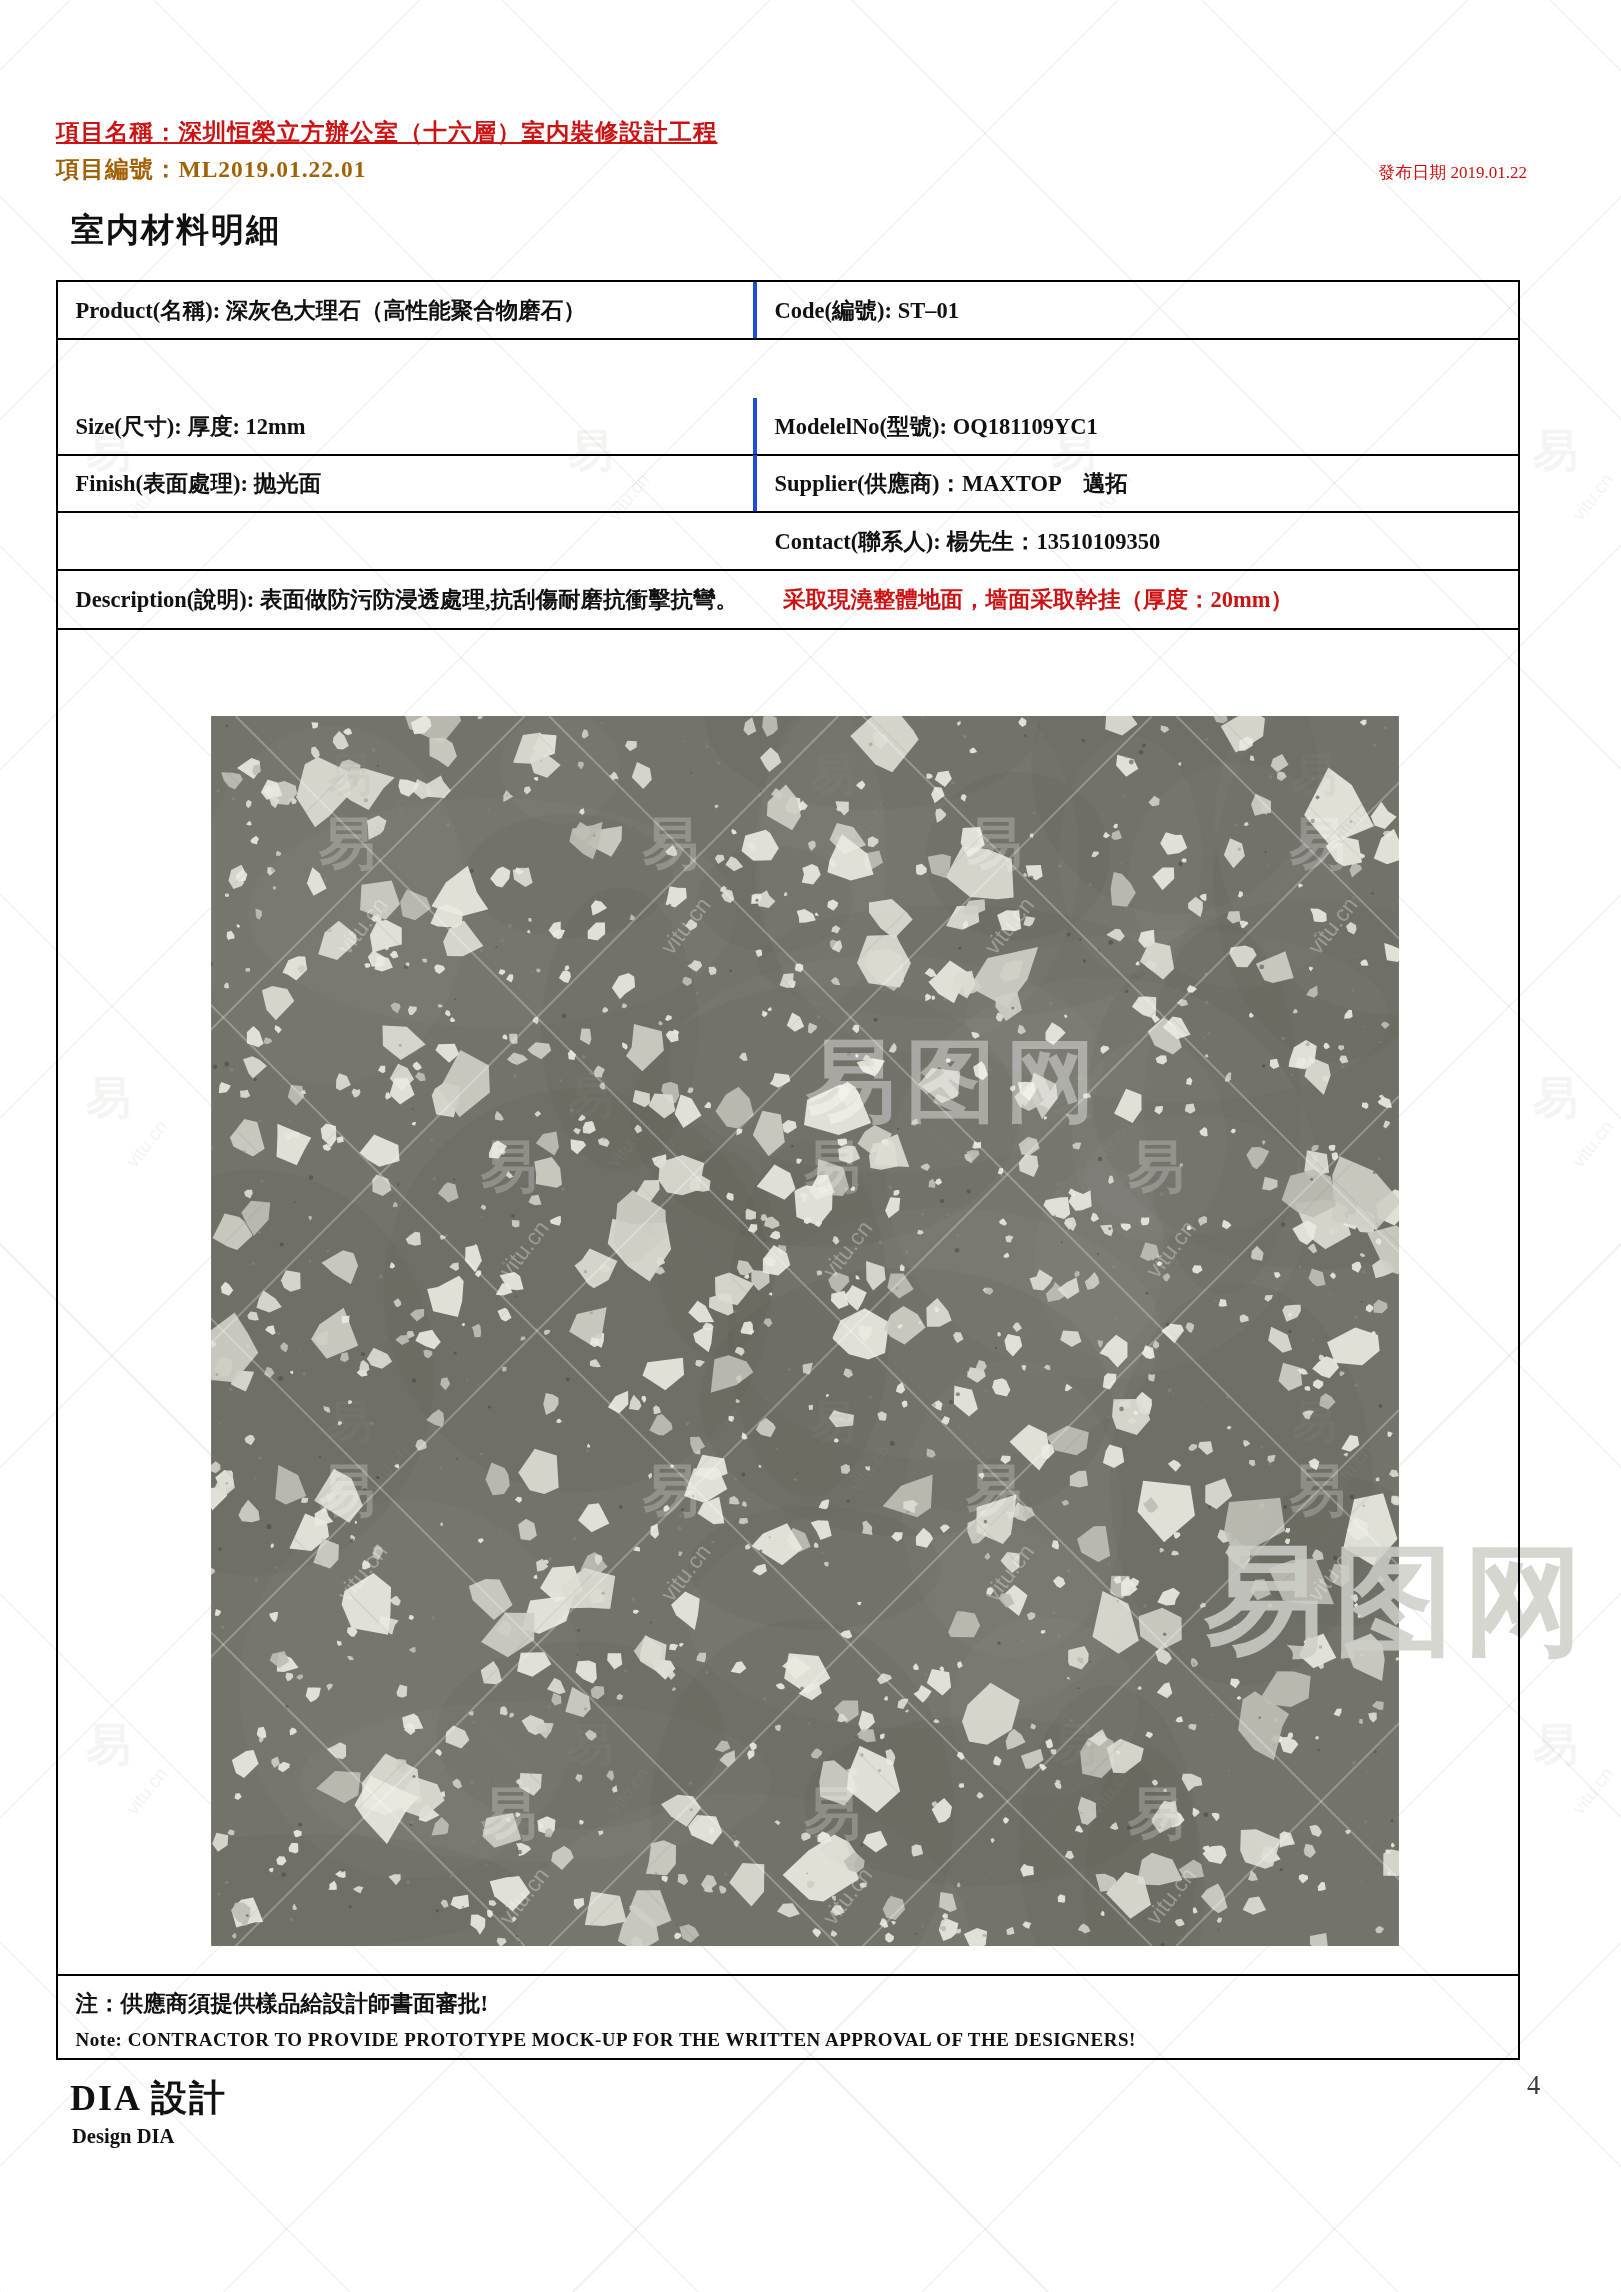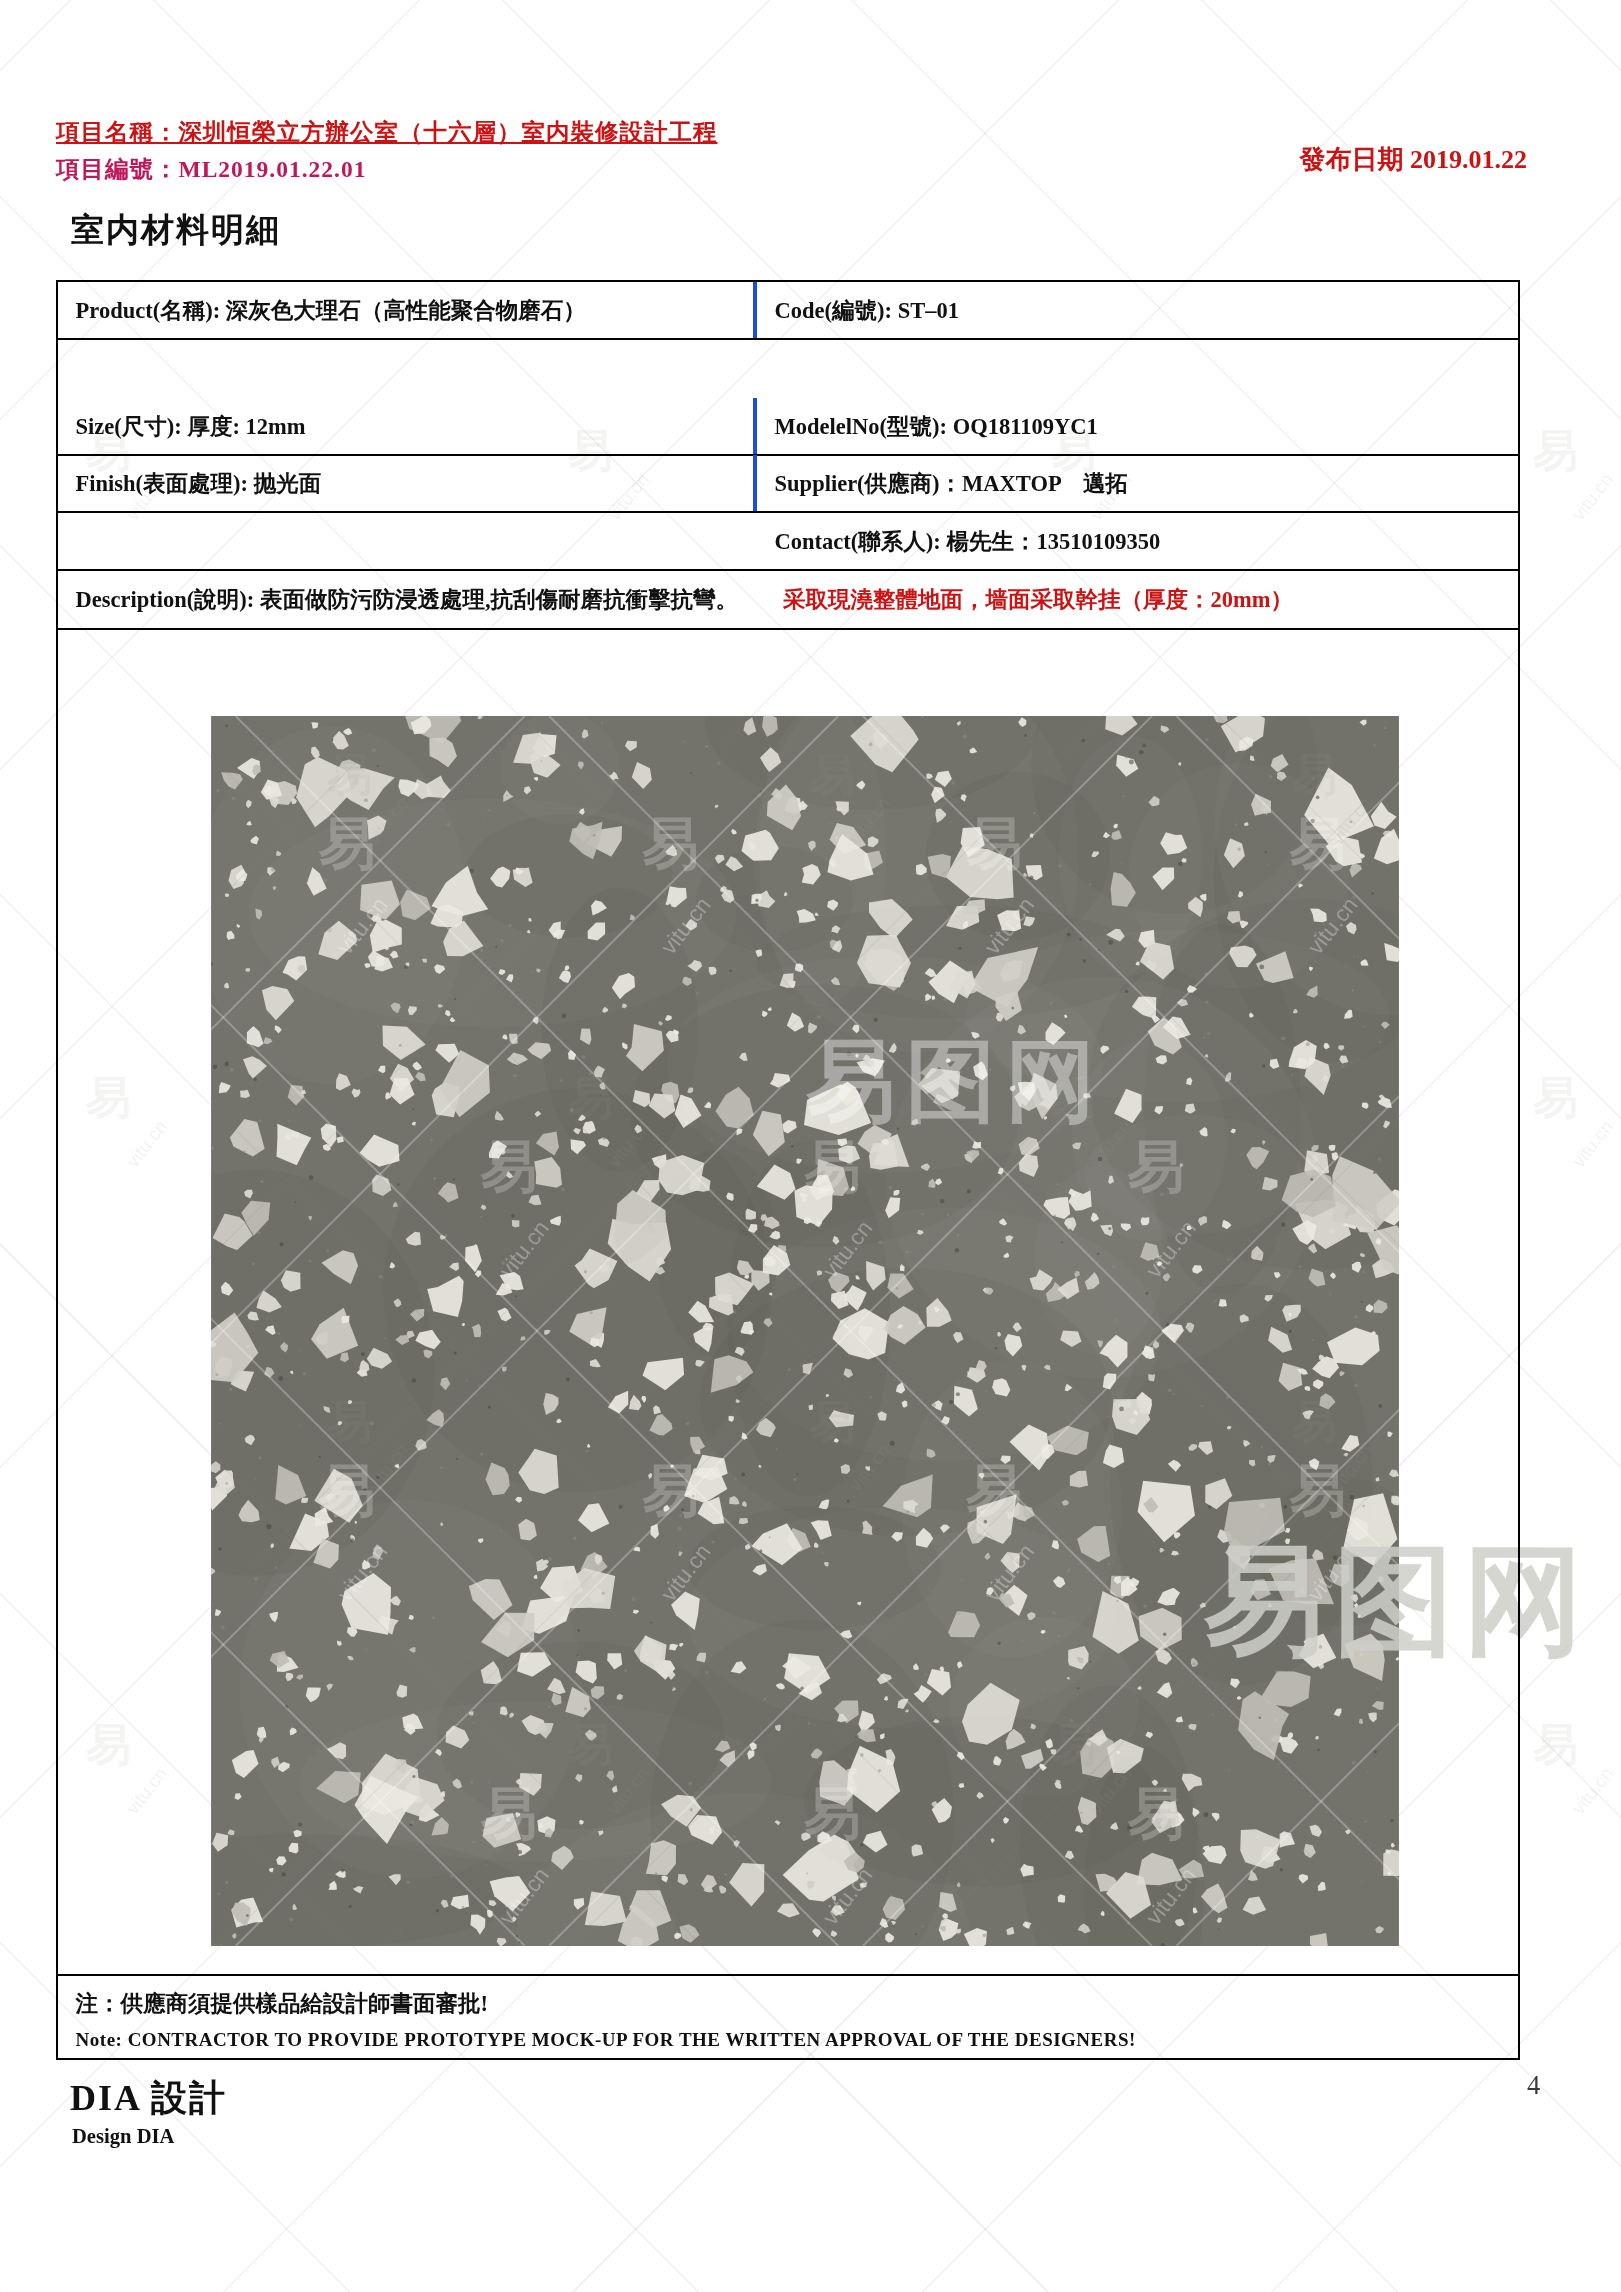--- a/index.html
+++ b/index.html
@@ -5,21 +5,21 @@
   html,body{margin:0;padding:0;background:#ffffff;}
   .page{
     position:relative;width:1621px;height:2293px;background:#fff;
     font-family:"Liberation Serif","DejaVu Serif",serif;
     overflow:hidden;
   }
   
   .hdr-line{position:absolute;left:56px;font-weight:bold;font-size:23.5px;letter-spacing:1px;white-space:nowrap;z-index:10;}
   .hdr-line1{top:116px;text-decoration:underline;}
   .hdr-line2{top:153px;}
-  .hdr-date{position:absolute;right:94px;top:142px;font-weight:bold;font-size:26px;z-index:10;}
+  .hdr-date{position:absolute;right:94px;top:161px;font-weight:normal;font-size:17px;z-index:10;}
   .section-title{position:absolute;left:71px;top:208px;font-weight:bold;font-size:33px;color:#111;letter-spacing:2px;z-index:10;}
 
   
   .spec-table{
     position:absolute;left:56px;top:280px;width:1464px;height:1780px;
     border:2px solid #000;box-sizing:border-box;z-index:9;background:transparent;
   }
   .spec-row{position:absolute;left:0;width:100%;height:58px;box-sizing:border-box;border-bottom:2px solid #000;}
   .r0{top:0;} .r1{top:58px;} .r2{top:116px;} .r3{top:173px;} .r4{top:231px;} .r5{top:289px;height:59px;}
   .cell{
@@ -62,21 +62,21 @@
   .page-number{position:absolute;left:1527px;top:2070px;font-size:26.5px;color:#3a3a3a;z-index:10;}
   .footer-logo{position:absolute;left:70px;top:2074px;font-size:36px;font-weight:bold;color:#111;letter-spacing:2px;z-index:10;}
   .footer-sub{position:absolute;left:72px;top:2125px;font-size:20.6px;font-weight:bold;color:#111;z-index:10;}
 </style>
 </head>
 <body>
 
 <div class="page">
 
   <div class="hdr-line hdr-line1" style="color: rgb(204, 18, 18);">項目名稱：深圳恒榮立方辦公室（十六層）室内裝修設計工程</div>
-  <div class="hdr-line hdr-line2" style="color: #be185d;">項目編號：ML2019.01.22.01</div>
+  <div class="hdr-line hdr-line2" style="color: #a16207;">項目編號：ML2019.01.22.01</div>
   <div class="hdr-date" style="color: rgb(204, 18, 18);">發布日期 2019.01.22</div>
 
   <div class="section-title">室内材料明細</div>
 
   <div class="page-wm" id="page-wm">
       <div class="wm-glyph" style="left: 86px; top: 421px; font-size: 45px;">易</div>
       <div class="wm-site" style="left: 120px; top: 486px; font-size: 18.6px;">vitu.cn</div>
       <div class="wm-glyph" style="left: 568px; top: 421px; font-size: 45px;">易</div>
       <div class="wm-site" style="left: 602px; top: 486px; font-size: 18.6px;">vitu.cn</div>
       <div class="wm-glyph" style="left: 1051px; top: 421px; font-size: 45px;">易</div>

